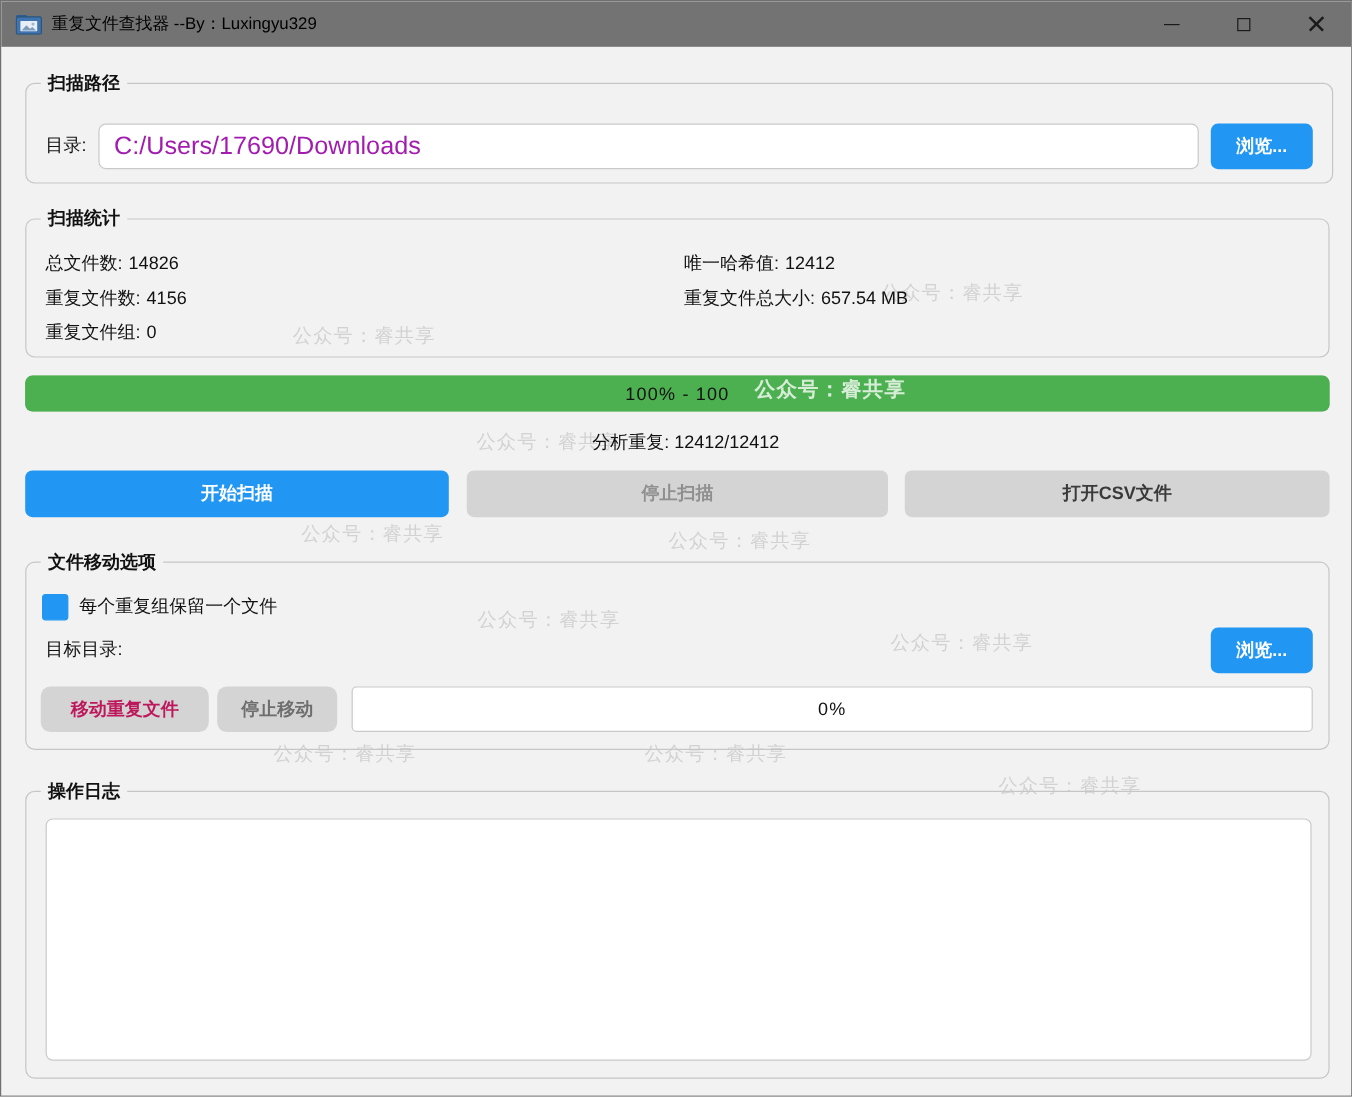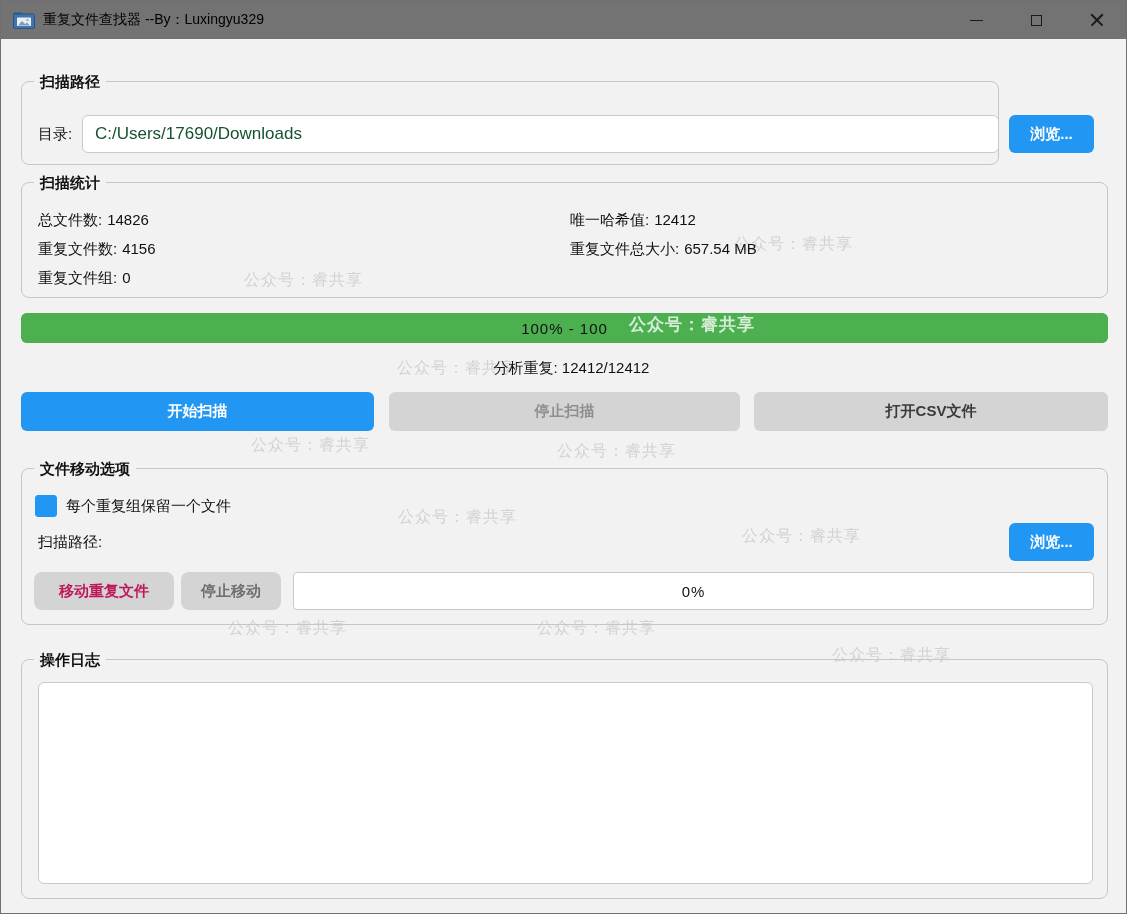--- a/index.html
+++ b/index.html
@@ -36,21 +36,21 @@
   }
   .group-title {
     position: absolute; top: -10px; left: 12px; background: #f2f2f2;
     padding: 0 6px; font-size: 15px; font-weight: bold; color: #111; line-height: 20px;
     white-space: nowrap;
   }
 
   
   .tinput {
     position: absolute; background: #fff; border: 1px solid #c9c9c9; border-radius: 6px;
-    font-size: 17px; color: #14532d; padding: 0 12px;
+    font-size: 21px; color: #a21caf; padding: 0 12px;
     font-family: "Liberation Sans", "DejaVu Sans", sans-serif; outline: none;
   }
   .tinput::placeholder { color: #a0a0a0; }
   .btn {
     position: absolute; border: none; border-radius: 6px; font-size: 15px; font-weight: bold;
     font-family: "Liberation Sans", "DejaVu Sans", sans-serif; cursor: default;
     display: flex; align-items: center; justify-content: center; white-space: nowrap;
   }
   .btn-blue { background: #2196f3; color: #ffffff; }
   .btn-gray { background: #d4d4d4; }
@@ -134,21 +134,21 @@
         </div>
       <div class="tb-btn">
           <span class="glyph-max"></span>
         </div>
       <div class="tb-btn">
           <span class="glyph-close"></span>
         </div>
     </div>
   </div>
 
-  <div class="group" style="left:20px; top:80px; width:978px; height:84px;">
+  <div class="group" style="left:20px; top:68px; width:1090px; height:84px;">
     <span class="group-title">扫描路径</span>
     <span class="lbl" style="left:16px; top:33px; line-height:38px;">目录:</span>
     <input class="tinput" style="left: 60px; top: 33px; width: 917px; height: 38px;" value="C:/Users/17690/Downloads">
     <button class="btn btn-blue" style="left:987px; top:33px; width:85px; height:38px;">浏览...</button>
   </div>
 
   <div class="group" style="left:20px; top:181px; width:1087px; height:116px;">
     <span class="group-title">扫描统计</span>
     <div class="stat-col" style="left:16px;">
       <div class="stat-row">
@@ -181,21 +181,21 @@
   <button class="btn btn-blue" style="left:20px; top:391px; width:353px; height:39px;">开始扫描</button>
   <button class="btn btn-gray" style="left:388px; top:391px; width:351px; height:39px; color:#8f8f8f;font-family:Liberation Serif, serif;">停止扫描</button>
   <button class="btn btn-gray" style="left:753px; top:391px; width:354px; height:39px; color:#3a3a3a;">打开CSV文件</button>
 
   <div class="group" style="left:20px; top:467px; width:1087px; height:157px;">
     <span class="group-title">文件移动选项</span>
 
     <div class="checkbox checked" style="left:13px; top:26px;"></div>
     <span class="lbl" style="left:44px; top:26px; line-height:22px;">每个重复组保留一个文件</span>
 
-    <span class="lbl" style="left:16px; top:54px; line-height:38px;">扫描路径:</span>
+    <span class="lbl" style="left:16px; top:54px; line-height:38px;">目标目录:</span>
     <button class="btn btn-blue" style="left:987px; top:54px; width:85px; height:38px;">浏览...</button>
 
     <button class="btn btn-gray" style="left:12px; top:103px; width:140px; height:38px; color:#be185d; border-radius:8px;">移动重复文件</button>
     <button class="btn btn-gray" style="left:159px; top:103px; width:100px; height:38px; color:#6e6e6e; border-radius:8px;">停止移动</button>
     <div class="pbar pbar-track" style="left:271px; top:103px; width:801px; height:38px; border-radius:4px;">
       <div class="fill" style="width: 0%;"></div>
       <div class="ptext">0%</div>
     </div>
   </div>
 

